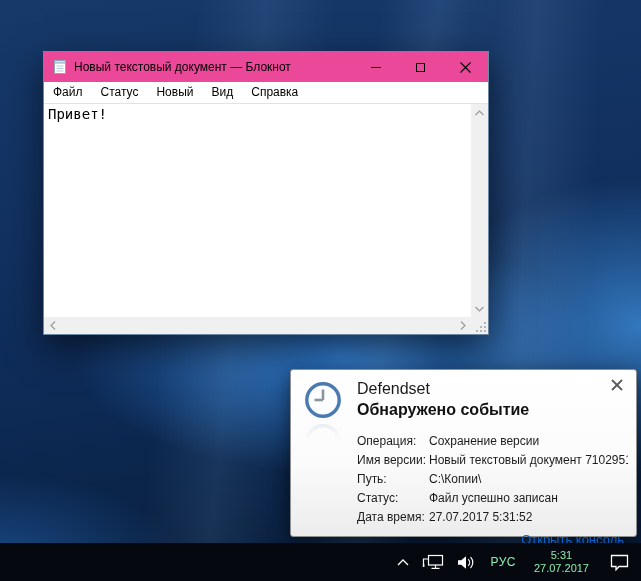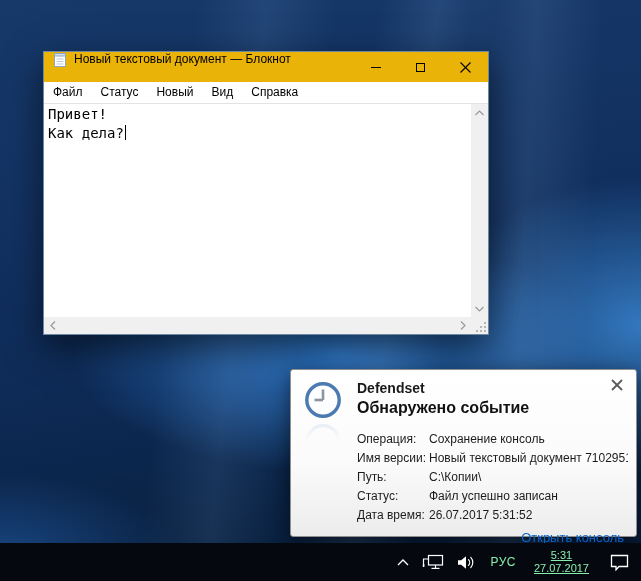--- a/index.html
+++ b/index.html
@@ -20,21 +20,21 @@
   .beam.b2 { background: linear-gradient(99deg, rgba(150,200,250,0) 52%, rgba(150,200,250,0.12) 60%, rgba(150,200,250,0) 68%); }
   .beam.b3 { background: linear-gradient(93deg, rgba(255,255,255,0) 70%, rgba(170,210,250,0.10) 80%, rgba(255,255,255,0) 90%); }
 
   
   .notepad {
     position:absolute; left:43px; top:51px; width:446px; height:284px;
     background:#fff; border:1px solid #6d88a3;
     box-shadow: 0 12px 34px rgba(0,0,0,0.55);
     display:flex; flex-direction:column;
   }
-  .titlebar { height:30px; background:#eab308; display:flex; padding-left:8px; flex:none; }
+  .titlebar { height:30px; background:#ec4899; display:flex; align-items:center; padding-left:8px; flex:none; }
   .titlebar .app-icon { width:16px; height:16px; margin-right:6px; flex:none; }
   .titlebar .title { font-size:12px; color:#000; white-space:nowrap; overflow:hidden; flex:1; }
   .winbtns { display:flex; flex:none; height:30px; }
   .winbtn { width:45px; height:30px; display:flex; align-items:center; justify-content:center; }
   .glyph-min { width:10px; height:1px; background:#000; display:block; }
   .glyph-max { width:9px; height:9px; border:1px solid #000; display:block; }
 
   .menubar { height:22px; background:#fff; display:flex; align-items:flex-end; font-size:12px; color:#000; border-bottom:1px solid #e3e3e3; flex:none; }
   .menubar .mitem { padding:0 9px; line-height:21px; }
 
@@ -57,38 +57,38 @@
     box-shadow: 0 6px 20px rgba(0,0,0,0.55);
     padding:8px 8px 8px 12px;
     display:flex;
   }
   .toast-close { position:absolute; top:9px; right:13px; cursor:pointer; line-height:0; }
   .toast-iconcol { width:54px; flex:none; padding-top:2px; }
   .clock-reflect { opacity:0.22; transform:scaleY(-1); margin-top:-6px;
     -webkit-mask-image: linear-gradient(to top, rgba(0,0,0,0.7), transparent 75%);
             mask-image: linear-gradient(to top, rgba(0,0,0,0.7), transparent 75%); }
   .toast-content { flex:1; min-width:0; padding-top:2px; }
-  .toast-app { font-size:14px; font-weight:bold; color:#1a1a1a; }
+  .toast-app { font-size:16px; font-weight:normal; color:#1a1a1a; }
   .toast-title { font-size:16px; font-weight:bold; color:#111; margin-top:3px; }
   .toast-table { margin-top:15px; display:grid; grid-template-columns:72px 1fr; row-gap:5px; font-size:12px; color:#1c1c1c; }
   .tlabel { white-space:nowrap; }
   .tval { white-space:nowrap; overflow:hidden; }
   .toast-linkrow { margin-top:6px; text-align:right; padding-right:4px; }
   .toast-link { color:#0a64c8; text-decoration:underline; font-size:13px; cursor:pointer; }
 
   
   .taskbar {
     position:absolute; left:0; bottom:0; width:641px; height:38px;
     background:#05080f;
     display:flex; align-items:center; justify-content:flex-end;
     padding-right:12px; gap:13px; color:#86efac;
   }
   .trayitem { display:flex; align-items:center; justify-content:center; height:38px; }
   .lang { font-size:12px; letter-spacing:0.5px; padding:0 2px; }
-  .clockbox { display:flex; flex-direction:column; align-items:center; font-size:11px; line-height:13px; padding:8px 3px;text-decoration:underline; }
+  .clockbox { display:flex; flex-direction:column; align-items:center; font-size:11px; line-height:13px; padding:8px 3px; }
   .actioncenter { margin-left:5px; }
 </style>
 </head>
 <body>
 
 <div class="screen">
   <div class="beam b1"></div>
   <div class="beam b2"></div>
   <div class="beam b3"></div>
 
@@ -125,21 +125,20 @@
       <span class="mitem">Статус</span>
       <span class="mitem">Новый</span>
       <span class="mitem">Вид</span>
       <span class="mitem">Справка</span>
     </div>
 
     <div class="client">
       <div class="editrow">
         <div class="editor">
           <div class="line">Привет!</div>
-          <div class="line"><span>Как дела?</span><span class="caret"></span></div>
         </div>
         <div class="vscroll">
           <div class="sarrow">
             <svg width="9" height="6" viewBox="0 0 9 6">
                 <polyline points="0.5,5 4.5,1 8.5,5" fill="none" stroke="#9a9a9a" stroke-width="1.2"></polyline>
               </svg>
           </div>
           <div class="sarrow">
             <svg width="9" height="6" viewBox="0 0 9 6">
                 <polyline points="0.5,1 4.5,5 8.5,1" fill="none" stroke="#9a9a9a" stroke-width="1.2"></polyline>
@@ -193,29 +192,29 @@
         <svg width="40" height="26" viewBox="0 0 40 26">
           <circle cx="20" cy="6" r="16.2" fill="none" stroke="#4a7ab0" stroke-width="3.4"></circle>
         </svg>
       </div>
     </div>
     <div class="toast-content">
       <div class="toast-app">Defendset</div>
       <div class="toast-title">Обнаружено событие</div>
       <div class="toast-table">
         <span class="tlabel">Операция:</span>
-        <span class="tval">Сохранение консоль</span>
+        <span class="tval">Сохранение версии</span>
         <span class="tlabel">Имя версии:</span>
         <span class="tval">Новый текстовый документ 7102951...</span>
         <span class="tlabel">Путь:</span>
         <span class="tval">C:\Копии\</span>
         <span class="tlabel">Статус:</span>
         <span class="tval">Файл успешно записан</span>
         <span class="tlabel">Дата время:</span>
-        <span class="tval">26.07.2017 5:31:52</span>
+        <span class="tval">27.07.2017 5:31:52</span>
       </div>
       <div class="toast-linkrow">
         <a class="toast-link">Открыть консоль</a>
       </div>
     </div>
   </div>
 
   <div class="taskbar">
     <div class="trayitem">
       <svg width="12" height="7" viewBox="0 0 12 7">

